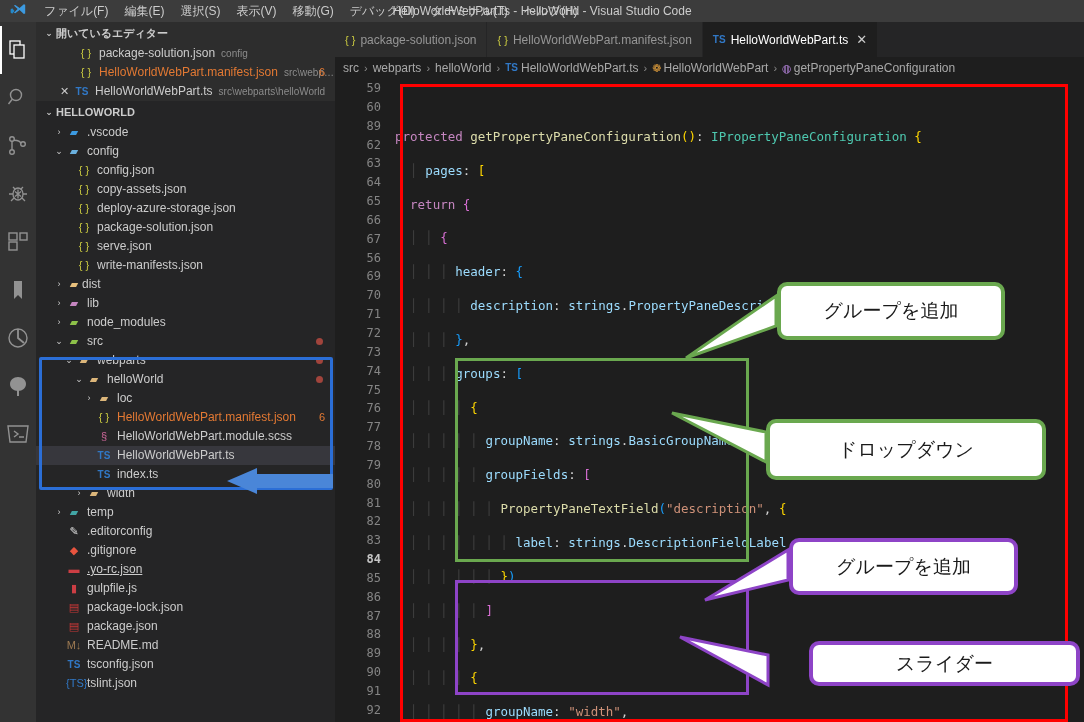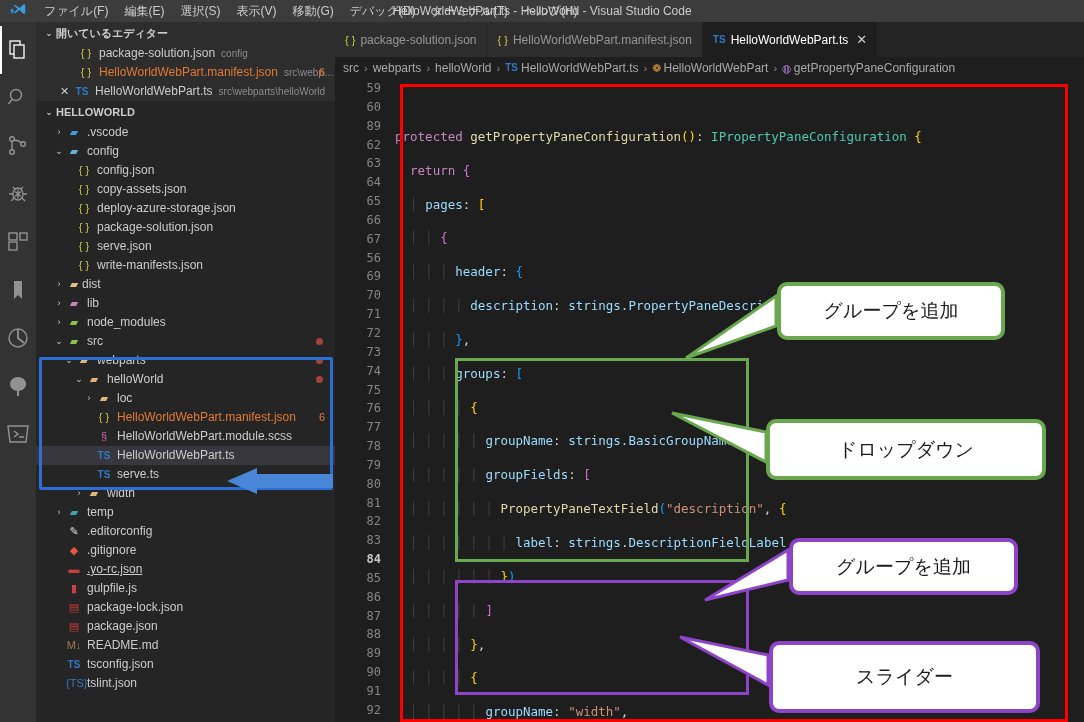--- a/index.html
+++ b/index.html
@@ -354,21 +354,21 @@
           <span class="fname" style="margin-left: 5px;">HelloWorldWebPart.module.scss</span>
         </div>
         <div class="row sel-row" style="padding-left: 46px;">
           <span class="twisty"></span>
           <span class="ico ico-ts">TS</span>
           <span class="fname" style="margin-left: 5px;">HelloWorldWebPart.ts</span>
         </div>
         <div class="row" style="padding-left: 46px;">
           <span class="twisty"></span>
           <span class="ico ico-ts">TS</span>
-          <span class="fname" style="margin-left: 5px;">serve.ts</span>
+          <span class="fname" style="margin-left: 5px;">index.ts</span>
         </div>
         <div class="row" style="padding-left: 36px;">
           <span class="twisty">›</span>
           <span class="ico " style="color: rgb(220, 182, 122);">▰</span>
           <span class="fname" style="margin-left: 5px;">width</span>
         </div>
         <div class="row" style="padding-left: 16px;">
           <span class="twisty">›</span>
           <span class="ico " style="color: rgb(66, 165, 165);">▰</span>
           <span class="fname" style="margin-left: 5px;">temp</span>
@@ -496,22 +496,22 @@
           <div>88</div>
           <div>89</div>
           <div>90</div>
           <div>91</div>
           <div>92</div>
           <div>93</div>
         </div>
       <div class="code">
 <div class="ln">&nbsp;</div>
 <div class="ln"><span class="kw2">protected</span> <span class="fn">getPropertyPaneConfiguration</span><span class="pl">()</span><span class="pn">:</span> <span class="typ">IPropertyPaneConfiguration</span> <span class="pl">{</span></div>
+<div class="ln">  <span class="guide">│</span> <span class="prop">pages</span><span class="pn">:</span> <span class="pl">[</span></div>
 <div class="ln">  <span class="kw2">return</span> <span class="pl2">{</span></div>
-<div class="ln">  <span class="guide">│</span> <span class="prop">pages</span><span class="pn">:</span> <span class="pl">[</span></div>
 <div class="ln">  <span class="guide">│</span> <span class="guide">│</span> <span class="pl2">{</span></div>
 <div class="ln">  <span class="guide">│</span> <span class="guide">│</span> <span class="guide">│</span> <span class="prop">header</span><span class="pn">:</span> <span class="pl3">{</span></div>
 <div class="ln">  <span class="guide">│</span> <span class="guide">│</span> <span class="guide">│</span> <span class="guide">│</span> <span class="prop">description</span><span class="pn">:</span> <span class="prop">strings</span><span class="pn">.</span><span class="prop">PropertyPaneDescription</span></div>
 <div class="ln">  <span class="guide">│</span> <span class="guide">│</span> <span class="guide">│</span> <span class="pl3">}</span><span class="pn">,</span></div>
 <div class="ln">  <span class="guide">│</span> <span class="guide">│</span> <span class="guide">│</span> <span class="prop">groups</span><span class="pn">:</span> <span class="pl3">[</span></div>
 <div class="ln">  <span class="guide">│</span> <span class="guide">│</span> <span class="guide">│</span> <span class="guide">│</span> <span class="pl">{</span></div>
 <div class="ln">  <span class="guide">│</span> <span class="guide">│</span> <span class="guide">│</span> <span class="guide">│</span> <span class="guide">│</span> <span class="prop">groupName</span><span class="pn">:</span> <span class="prop">strings</span><span class="pn">.</span><span class="prop">BasicGroupName</span><span class="pn">,</span></div>
 <div class="ln">  <span class="guide">│</span> <span class="guide">│</span> <span class="guide">│</span> <span class="guide">│</span> <span class="guide">│</span> <span class="prop">groupFields</span><span class="pn">:</span> <span class="pl2">[</span></div>
 <div class="ln">  <span class="guide">│</span> <span class="guide">│</span> <span class="guide">│</span> <span class="guide">│</span> <span class="guide">│</span> <span class="guide">│</span> <span class="fn">PropertyPaneTextField</span><span class="pl3">(</span><span class="str">"description"</span><span class="pn">,</span> <span class="pl">{</span></div>
 <div class="ln">  <span class="guide">│</span> <span class="guide">│</span> <span class="guide">│</span> <span class="guide">│</span> <span class="guide">│</span> <span class="guide">│</span> <span class="guide">│</span> <span class="prop">label</span><span class="pn">:</span> <span class="prop">strings</span><span class="pn">.</span><span class="prop">DescriptionFieldLabel</span></div>
@@ -564,17 +564,17 @@
 
   <div class="callout green" style="left:777px; top:282px; width:228px; height:58px;">
     <span>グループを追加</span>
   </div>
   <div class="callout green" style="left:766px; top:419px; width:280px; height:61px;">
     <span>ドロップダウン</span>
   </div>
   <div class="callout purple" style="left:789px; top:538px; width:229px; height:57px;">
     <span>グループを追加</span>
   </div>
-  <div class="callout purple" style="left:769px; top:641px; width:271px; height:72px;text-align:right;">
+  <div class="callout purple" style="left:809px; top:641px; width:271px; height:45px;text-align:right;">
     <span>スライダー</span>
   </div>
 
 </div>
 
 </body></html>

